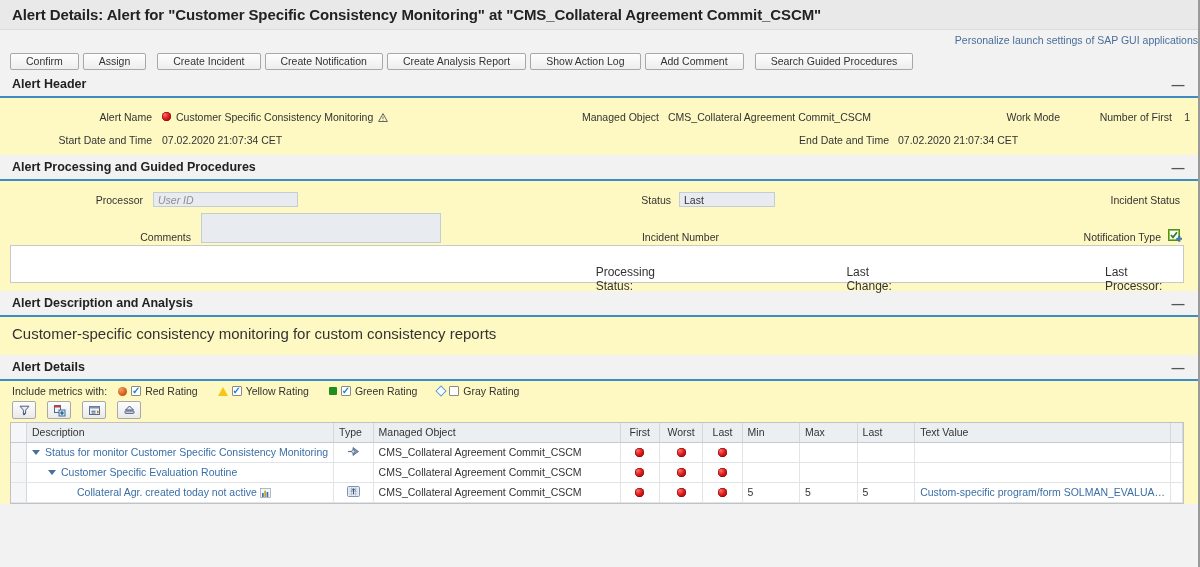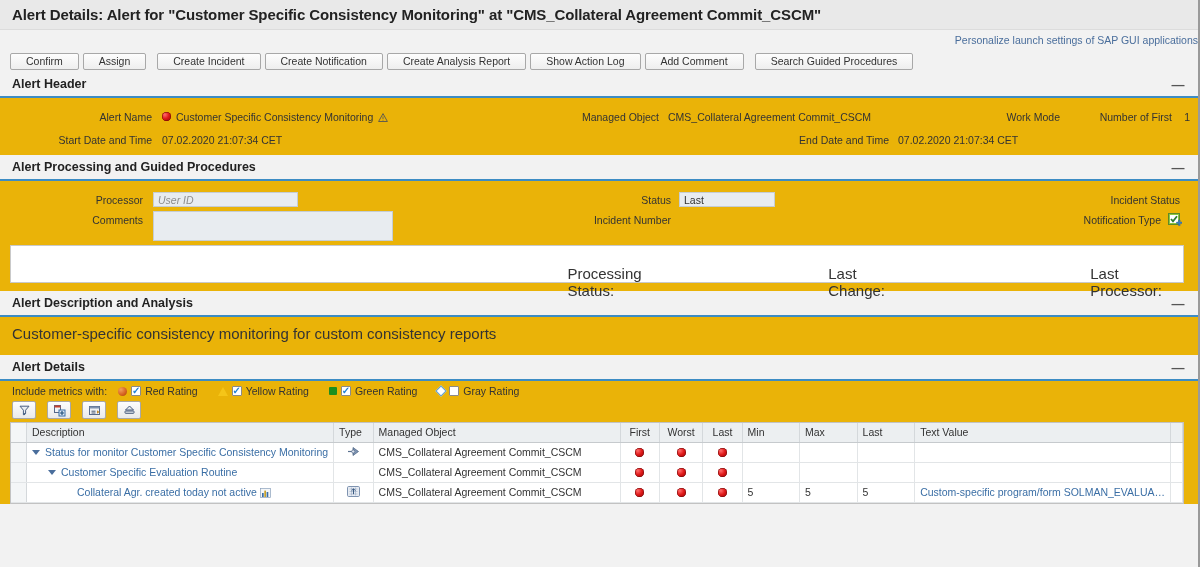--- a/index.html
+++ b/index.html
@@ -76,21 +76,21 @@
   .collapse-glyph {
     width:12px; height:10px;
     display:flex; align-items:center; justify-content:center;
     color:#555; font-size:13px; line-height:1; cursor:pointer;
     font-weight:bold;
   }
   .section-rule {
     height:2px; background:#3d8cc4; margin:0;
   }
   .section-body {
-    background:#eab308;
+    background:#fef9c3;
   }
 
   
   .formrow {
     display:flex; align-items:center;
     height:23px;
   }
   .lbl {
     font-size:10.5px; color:#333333; text-align:right;
     white-space:nowrap;
@@ -162,21 +162,21 @@
     background:#ffffff;
     border:1px solid #c9c9c9;
     height:38px;
     position:relative;
   }
   .gp-link {
     color:#4a6e9c; font-size:10.5px; padding:3px 0 0 6px;
   }
   .gp-meta {
     position:absolute; left:0; right:0; top:19px;
-    display:flex; font-size:15px; color:#333;
+    display:flex; font-size:12px; color:#333;
   }
 
   
   .desc-text {
     font-size:15px; color:#333; padding:8px 0 0 12px;
   }
 
   
   .metrics-bar {
     display:flex; align-items:center; gap:5px;
@@ -325,21 +325,21 @@
     <div class="formrow">
       <div class="lbl" style="width:143px">Processor</div>
       <div class="field ph" style="width:145px;margin-left:10px">User ID</div>
 
       <div class="lbl" style="width:120px;margin-left:253px">Status</div>
       <div class="field" style="width:96px;margin-left:8px">Last</div>
 
       <div class="lbl" style="width:210px;margin-left:auto;padding-right:18px">Incident Status</div>
     </div>
 
-    <div class="formrow" style="height:32px;align-items:flex-start;">
+    <div class="formrow" style="height:32px;align-items:flex-end;padding-left:48px;">
       <div class="lbl" style="width:143px;padding-top:3px">Comments</div>
       <div class="textarea" style="width:240px;margin-left:10px"></div>
 
       <div class="lbl" style="width:120px;margin-left:158px;padding-top:3px">Incident Number</div>
       <div class="val" style="width:104px"></div>
 
       <div class="lbl" style="margin-left:auto;padding-top:3px">Notification Type</div>
       <span class="notif-icon" style="margin:2px 16px 0 7px">
         <svg width="14" height="14" viewBox="0 0 14 14">
           <rect x="0.5" y="0.5" width="11" height="11" fill="#8cc63f" stroke="#5d8a28"></rect>

